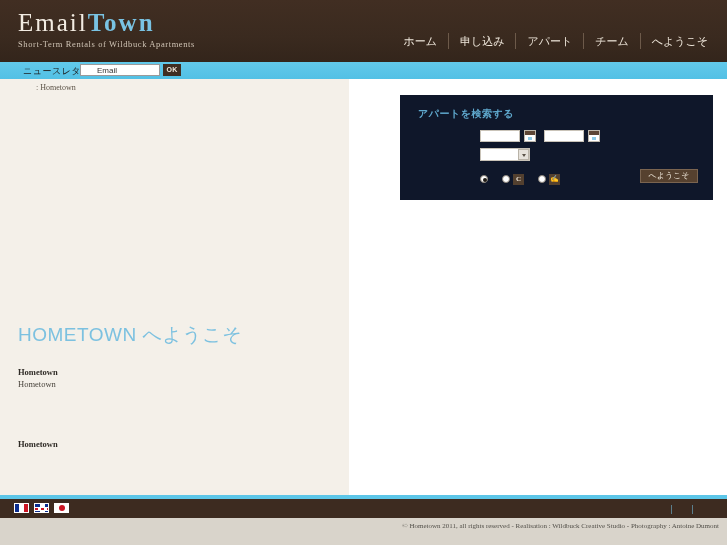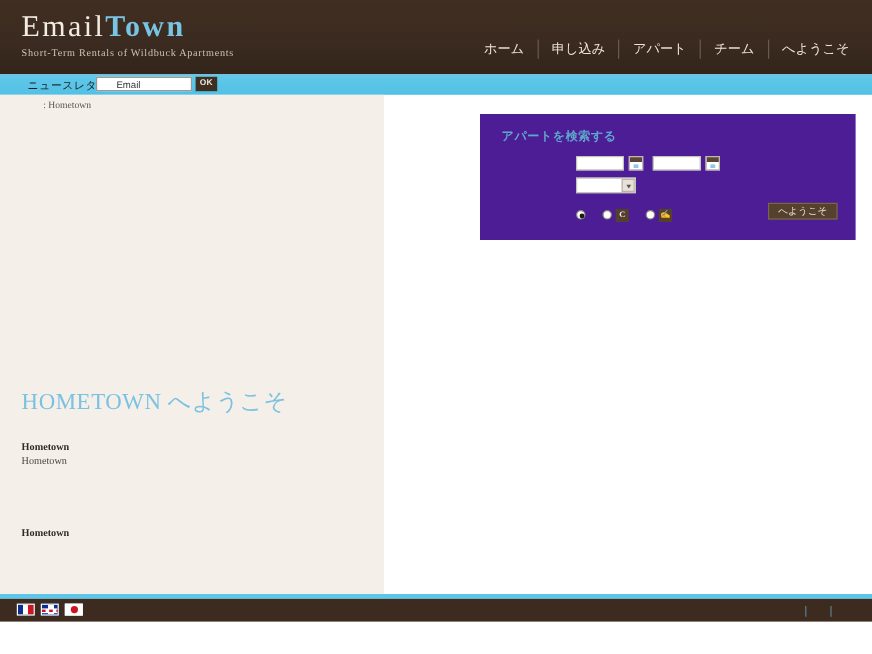--- a/index.html
+++ b/index.html
@@ -99,37 +99,37 @@
     cursor: pointer;
     line-height: 12px;
     text-align: center;
     padding: 0;
     font-family: "Liberation Sans", sans-serif;
   }
 
   
   .left-col {
     position: absolute; left: 0; top: 79px;
-    width: 320px; height: 416px;
+    width: 349px; height: 416px;
     background: #f4f0e9;
   }
   .breadcrumb {
     position: absolute; left: 36px; top: 4px;
     font-family: "Liberation Serif", serif;
     font-size: 8px;
     color: #5b5246;
     white-space: nowrap;
   }
   .hero-area {
     position: absolute; left: 0; top: 18px;
     width: 387px; height: 220px;
   }
   .welcome-title {
     position: absolute; left: 18px; top: 243px;
-    font-family: Liberation Serif, serif;
+    font-family: Liberation Sans, sans-serif;
     font-size: 19px;
     color: #7cc1e0;
     letter-spacing: 0.5px;
     white-space: nowrap;
   }
   .body-strong {
     position: absolute; left: 18px; top: 288px;
     font-family: "Liberation Serif", serif;
     font-size: 8.5px;
     font-weight: bold;
@@ -146,21 +146,21 @@
     font-family: "Liberation Serif", serif;
     font-size: 8.5px;
     font-weight: bold;
     color: #2e2a25;
   }
 
   
   .search-panel {
     position: absolute; left: 400px; top: 95px;
     width: 313px; height: 105px;
-    background: #4c1d95;
+    background: #0f172a;
   }
   .search-title {
     position: absolute; left: 18px; top: 12px;
     font-size: 10px;
     color: #5fa8cd;
     font-weight: bold;
     letter-spacing: 0.5px;
     white-space: nowrap;
   }
   .date-field {
@@ -446,14 +446,17 @@
     </div>
     <div class="footer-links">
       <a class="footer-link"></a>
       <div class="footer-sep"></div>
       <a class="footer-link"></a>
       <div class="footer-sep"></div>
       <a class="footer-link"></a>
     </div>
   </div>
 
+  <div class="copyright-bar">
+    <div class="copyright">© Hometown 2011, all rights reserved - Realisation : Wildbuck Creative Studio - Photography : Antoine Dumont</div>
+  </div>
 
 </div>
 
 </body></html>

